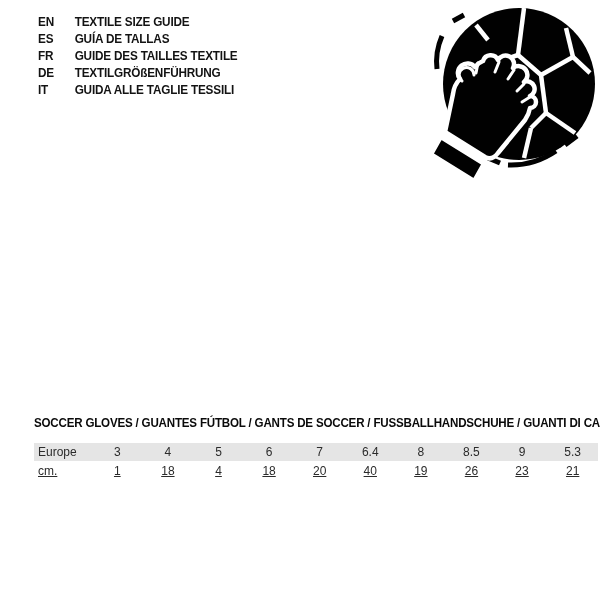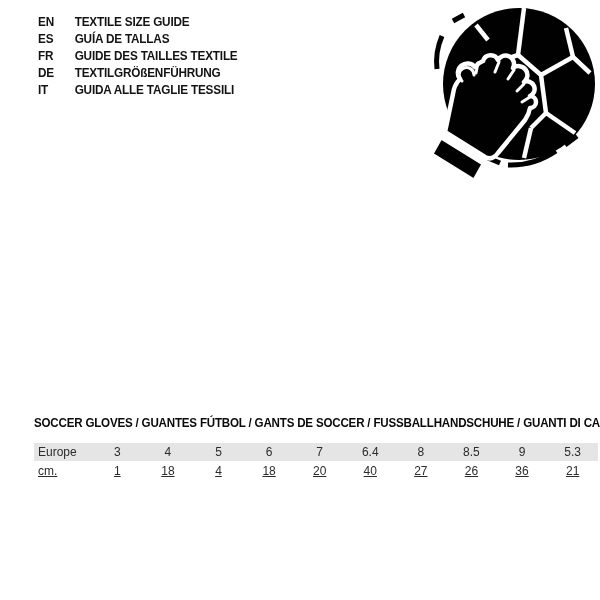--- a/index.html
+++ b/index.html
@@ -147,21 +147,21 @@
         <td>5.3</td>
       </tr>
       <tr class="row-cm">
         <td class="label-cell">cm.</td>
         <td>1</td>
         <td>18</td>
         <td>4</td>
         <td>18</td>
         <td>20</td>
         <td>40</td>
-        <td>27</td>
+        <td>19</td>
         <td>26</td>
-        <td>36</td>
+        <td>23</td>
         <td>21</td>
       </tr>
     </tbody>
   </table>
 
 </div>
 
 </body></html>

